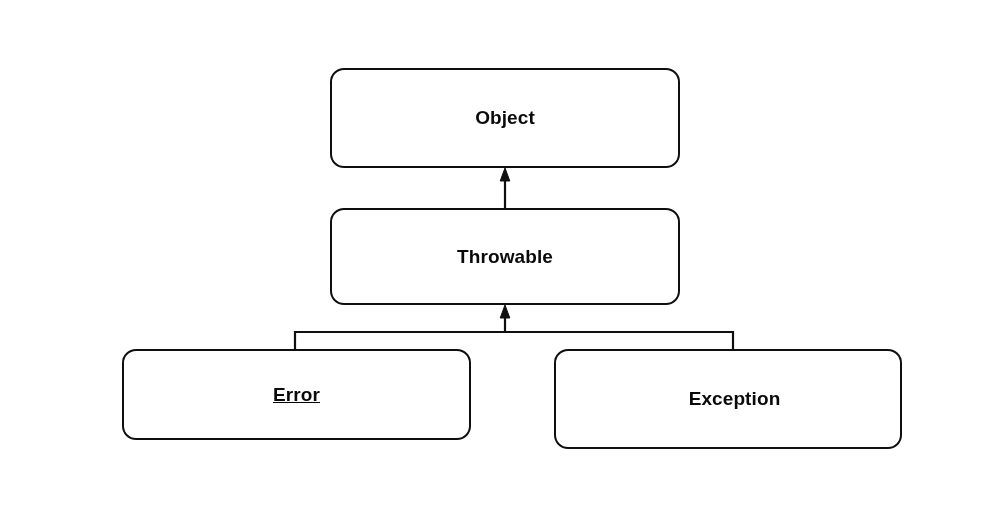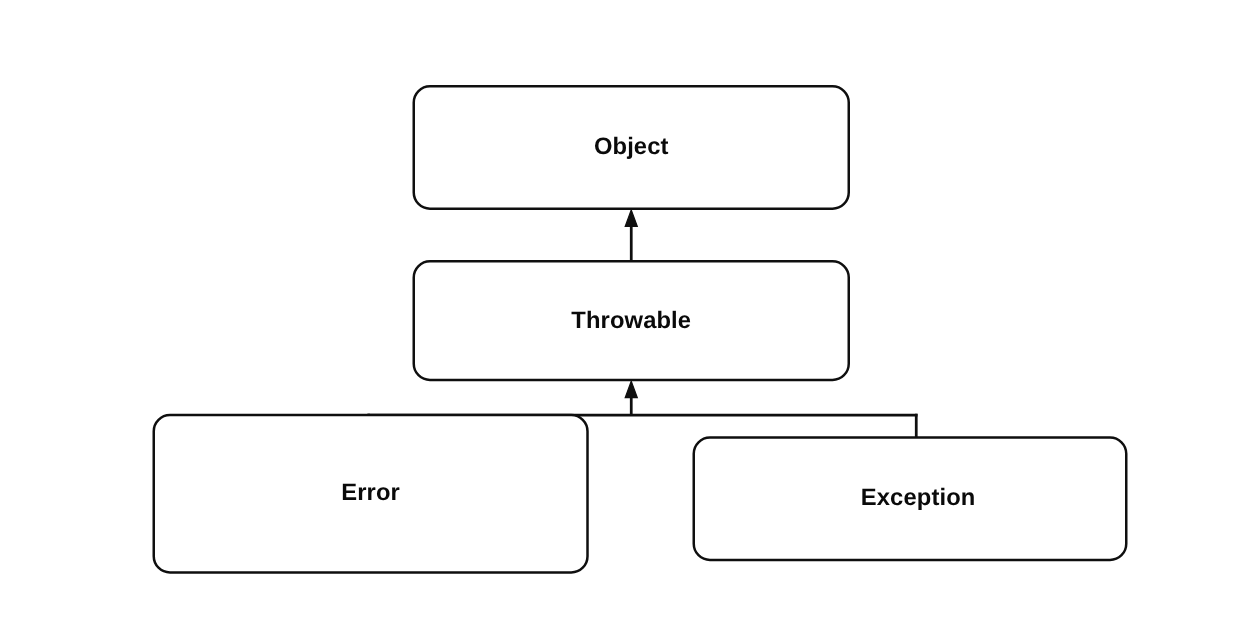--- a/index.html
+++ b/index.html
@@ -54,23 +54,24 @@
     height: 100px;
   }
   #node-throwable {
     left: 330px;
     top: 208px;
     width: 350px;
     height: 97px;
   }
   #node-error {
     left: 122px;
-    top: 331px;
+    top: 349px;
     width: 349px;
-    height: 128px;
+    height: 91px;
+    text-decoration: underline;
   }
   #node-exception {
     left: 554px;
     top: 349px;
     width: 348px;
     height: 100px;
     padding-left: 13px;
   }
 </style>
 </head>

